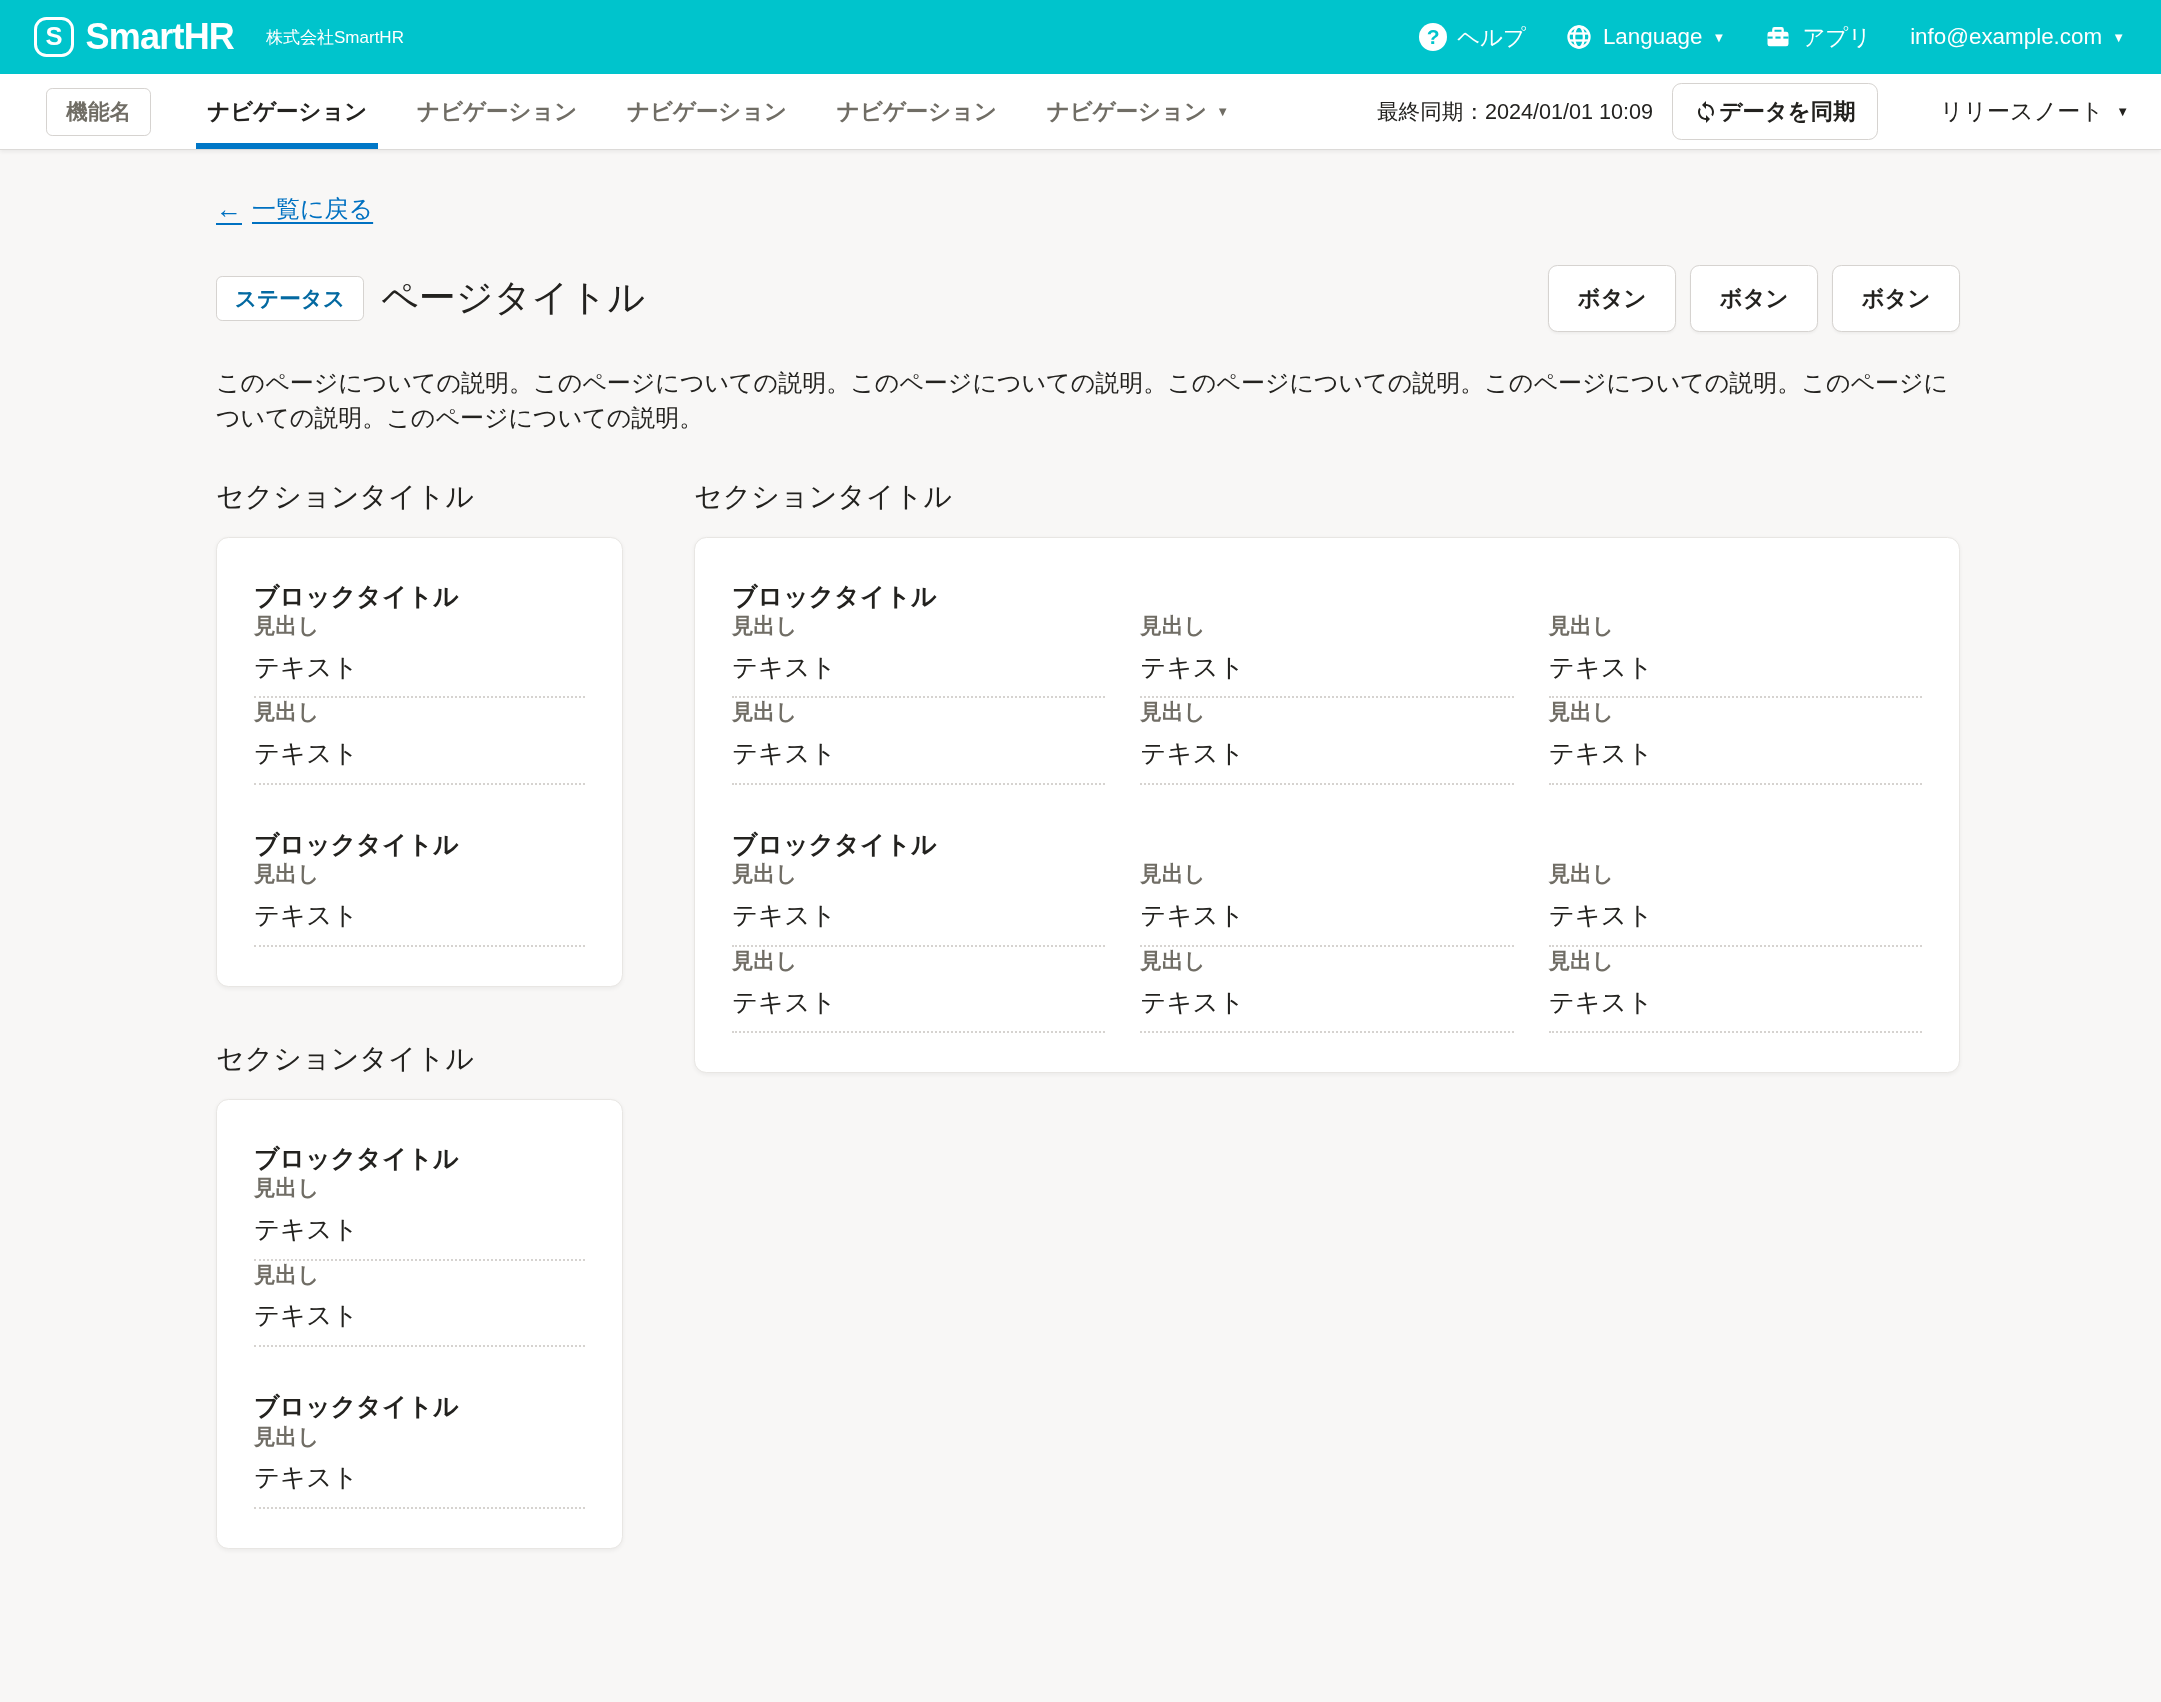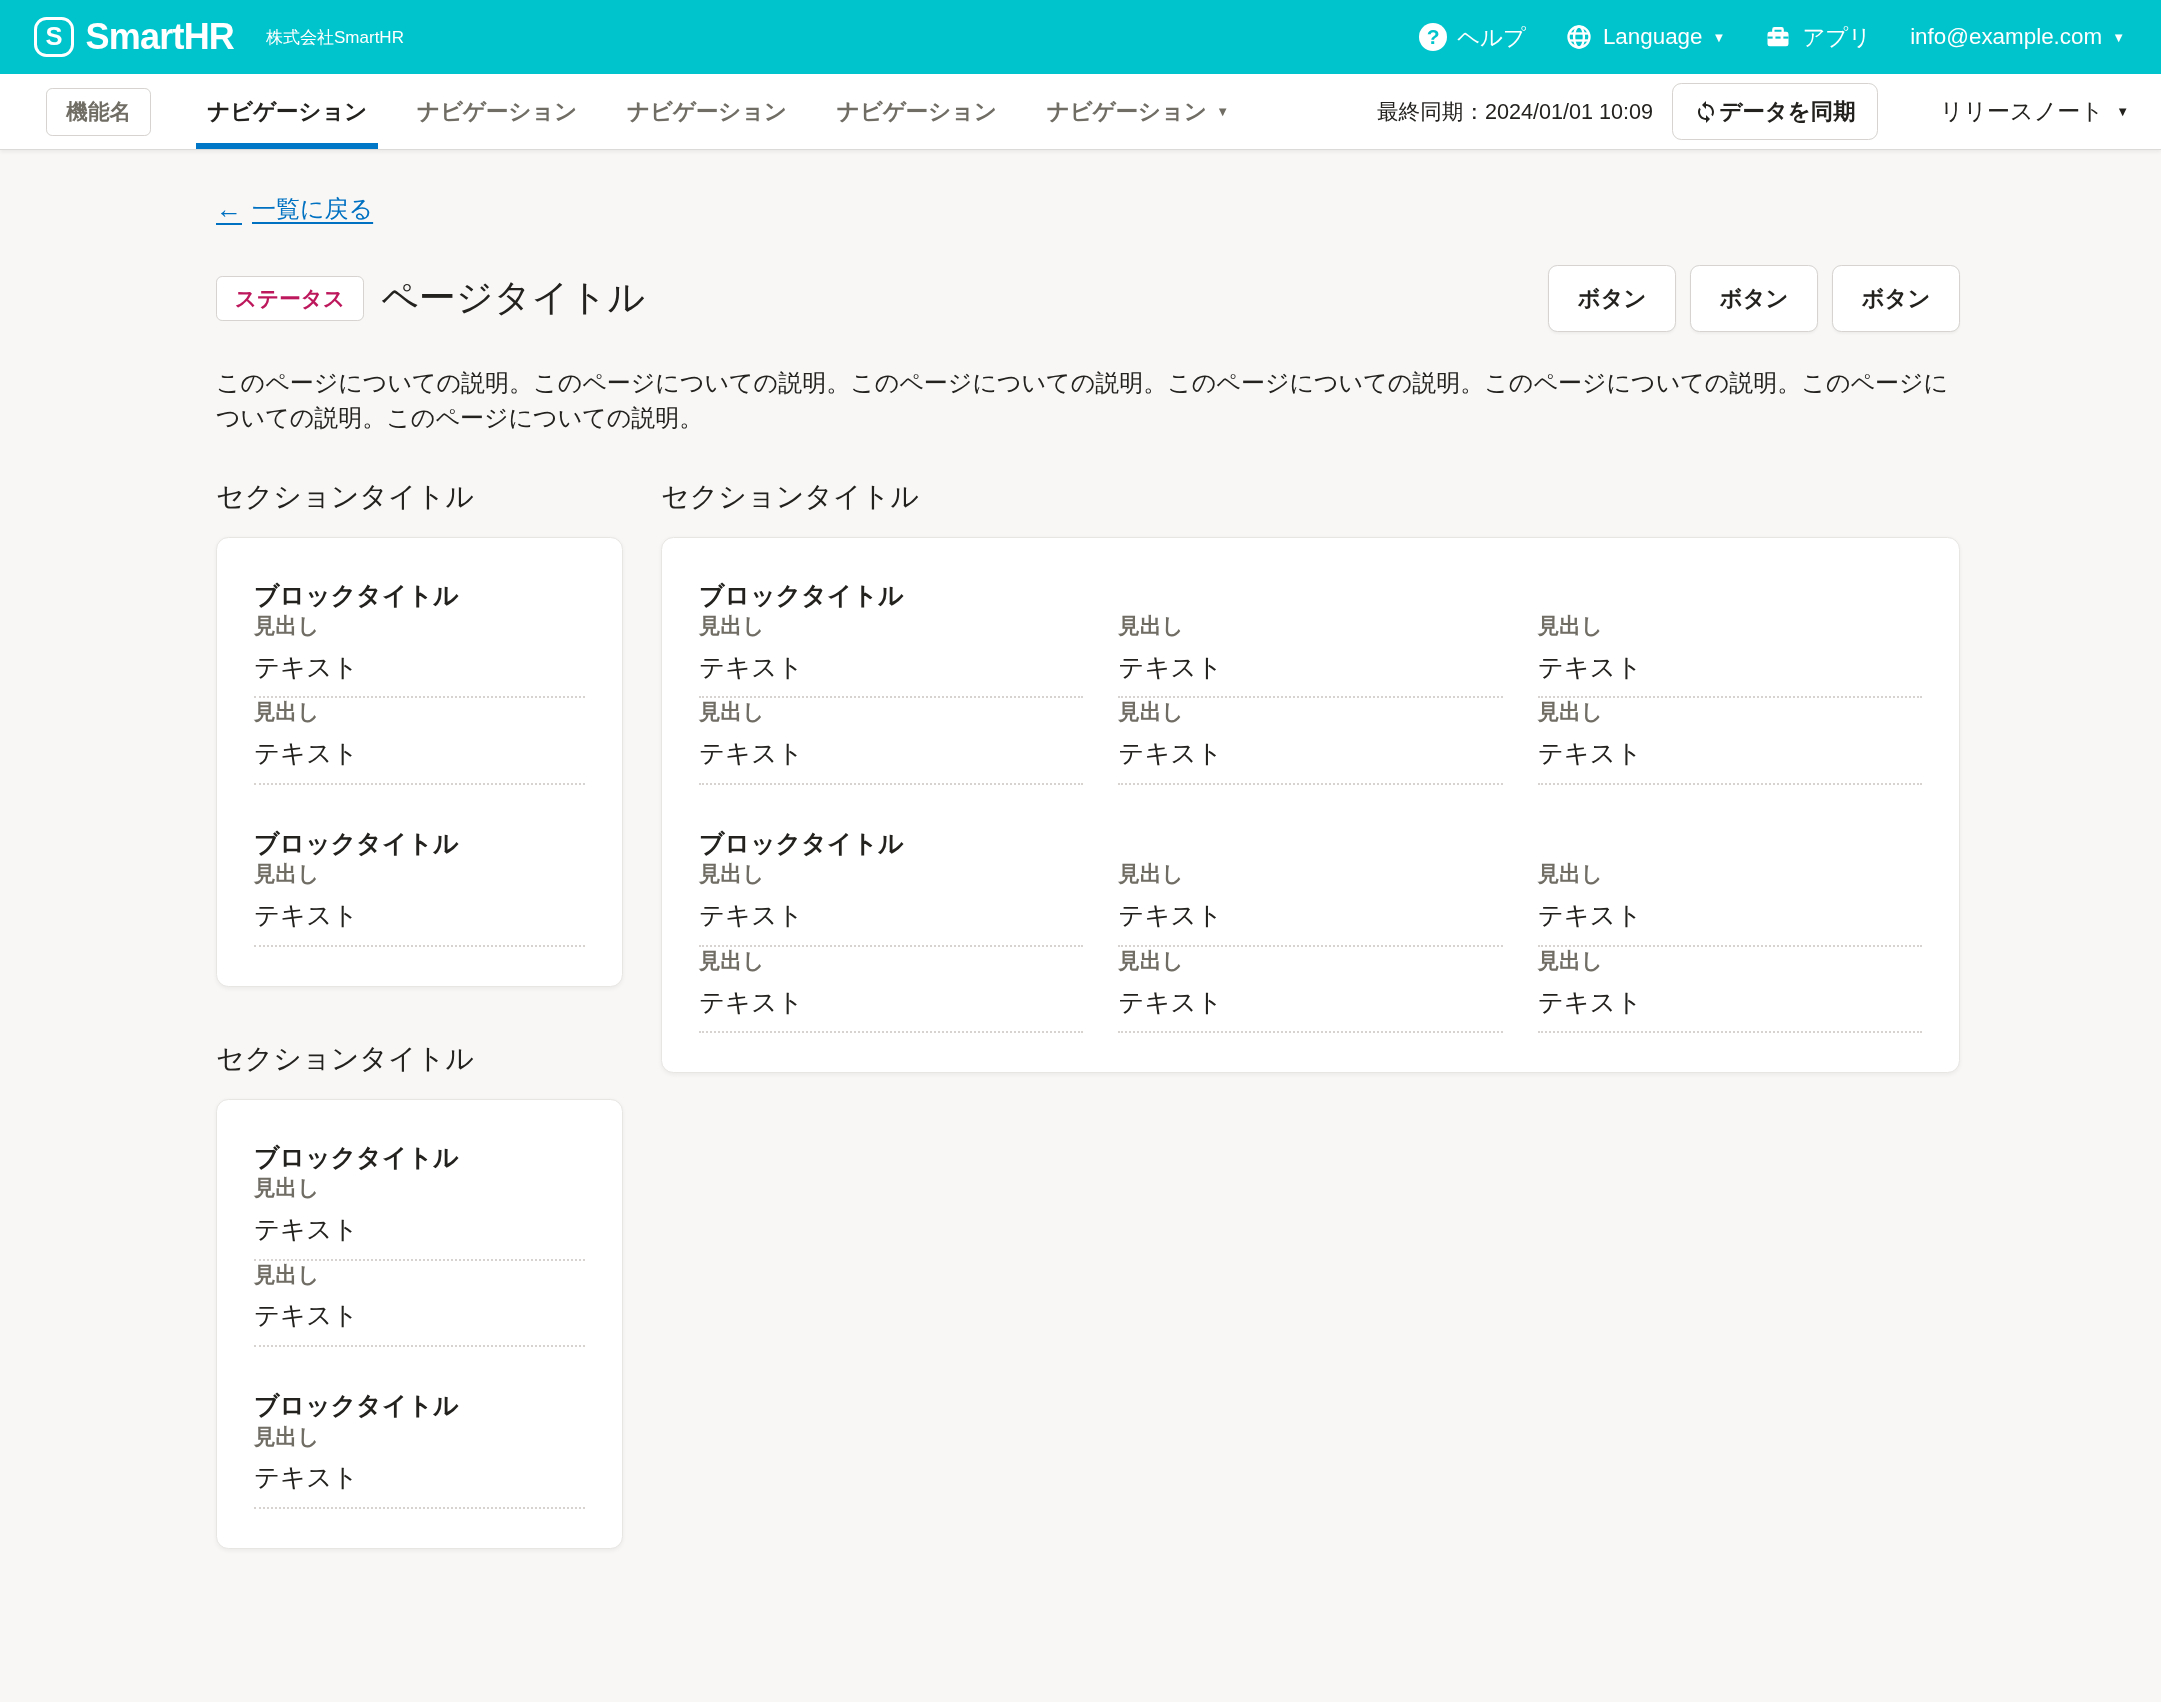--- a/index.html
+++ b/index.html
@@ -72,33 +72,33 @@
 
   
   main { padding:43px 201px 0 216px; }
   .back-link {
     display:inline-flex; align-items:center; gap:10px;
     color:#0071c1; font-size:24px; text-decoration:underline; text-underline-offset:5.4px;
   }
   .back-arrow { font-size:26px; line-height:1; }
   .title-row { margin-top:40px; display:flex; align-items:center; }
   .status-badge {
-    border:1.5px solid #d6d3d0; border-radius:6.2px; background:#fff; color:#be185d;
+    border:1.5px solid #d6d3d0; border-radius:6.2px; background:#fff; color:#0369a1;
     font-size:21.6px; font-weight:bold; padding:7px 18px; margin-right:17px; white-space:nowrap;
   }
   h1.page-title { font-size:37px; font-weight:400; line-height:1.15; }
   .actions { margin-left:auto; display:flex; gap:14px;align-items:center; }
   .action-btn {
     border:1.5px solid #d6d3d0; background:#fff; border-radius:9.3px;
     padding:17px 28.6px; font-size:22.4px; font-weight:bold; color:#23221f;
     box-shadow:0 1.5px 2.3px rgba(0,0,0,.04); white-space:nowrap;
   }
   .desc { margin-top:34px; font-size:24px; line-height:1.45; max-width:1769px; }
 
-  .columns { margin-top:43px; display:flex; gap:38px; align-items:flex-start;font-family:Liberation Serif, serif; }
+  .columns { margin-top:43px; display:flex; gap:71px; align-items:flex-start; }
   .col-left { width:407px; flex:none; }
   .col-right { flex:1; min-width:0; }
   .section-title { font-size:28px; font-weight:400; line-height:1.3; margin-bottom:21.6px; }
   .section + .section { margin-top:54px; }
   .card {
     background:#fff; border:1.5px solid #e8e6e3; border-radius:12.4px;
     box-shadow:0 1.5px 4.6px rgba(0,0,0,.05);
     padding:42px 37px 39px;
   }
   .block + .block { margin-top:43px; }

